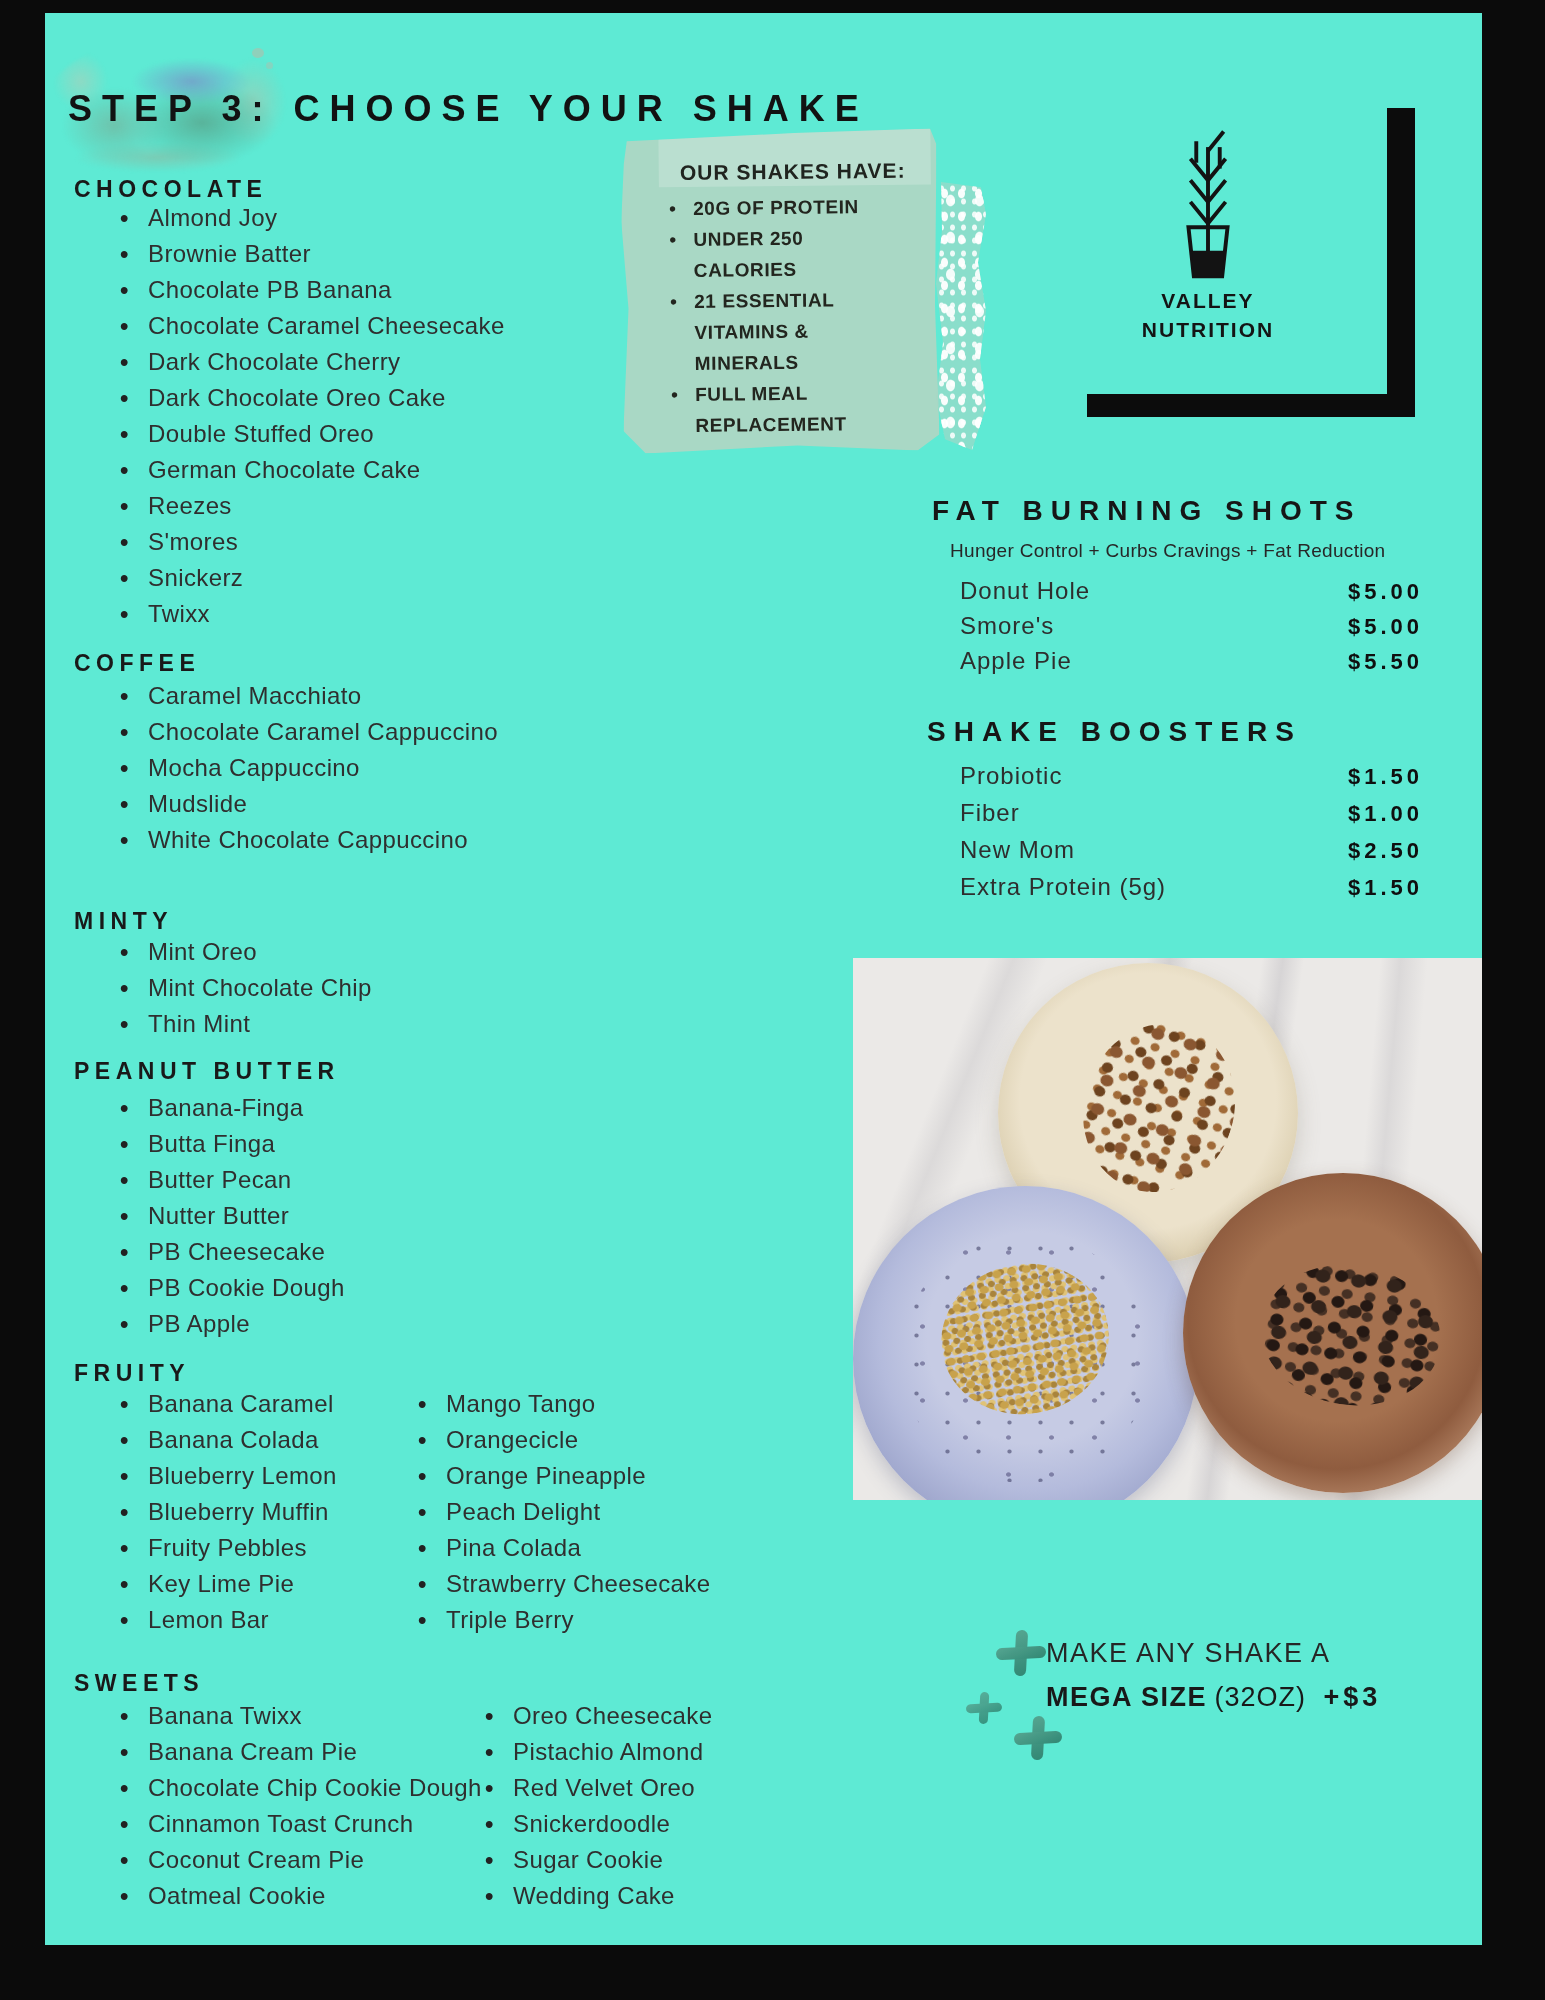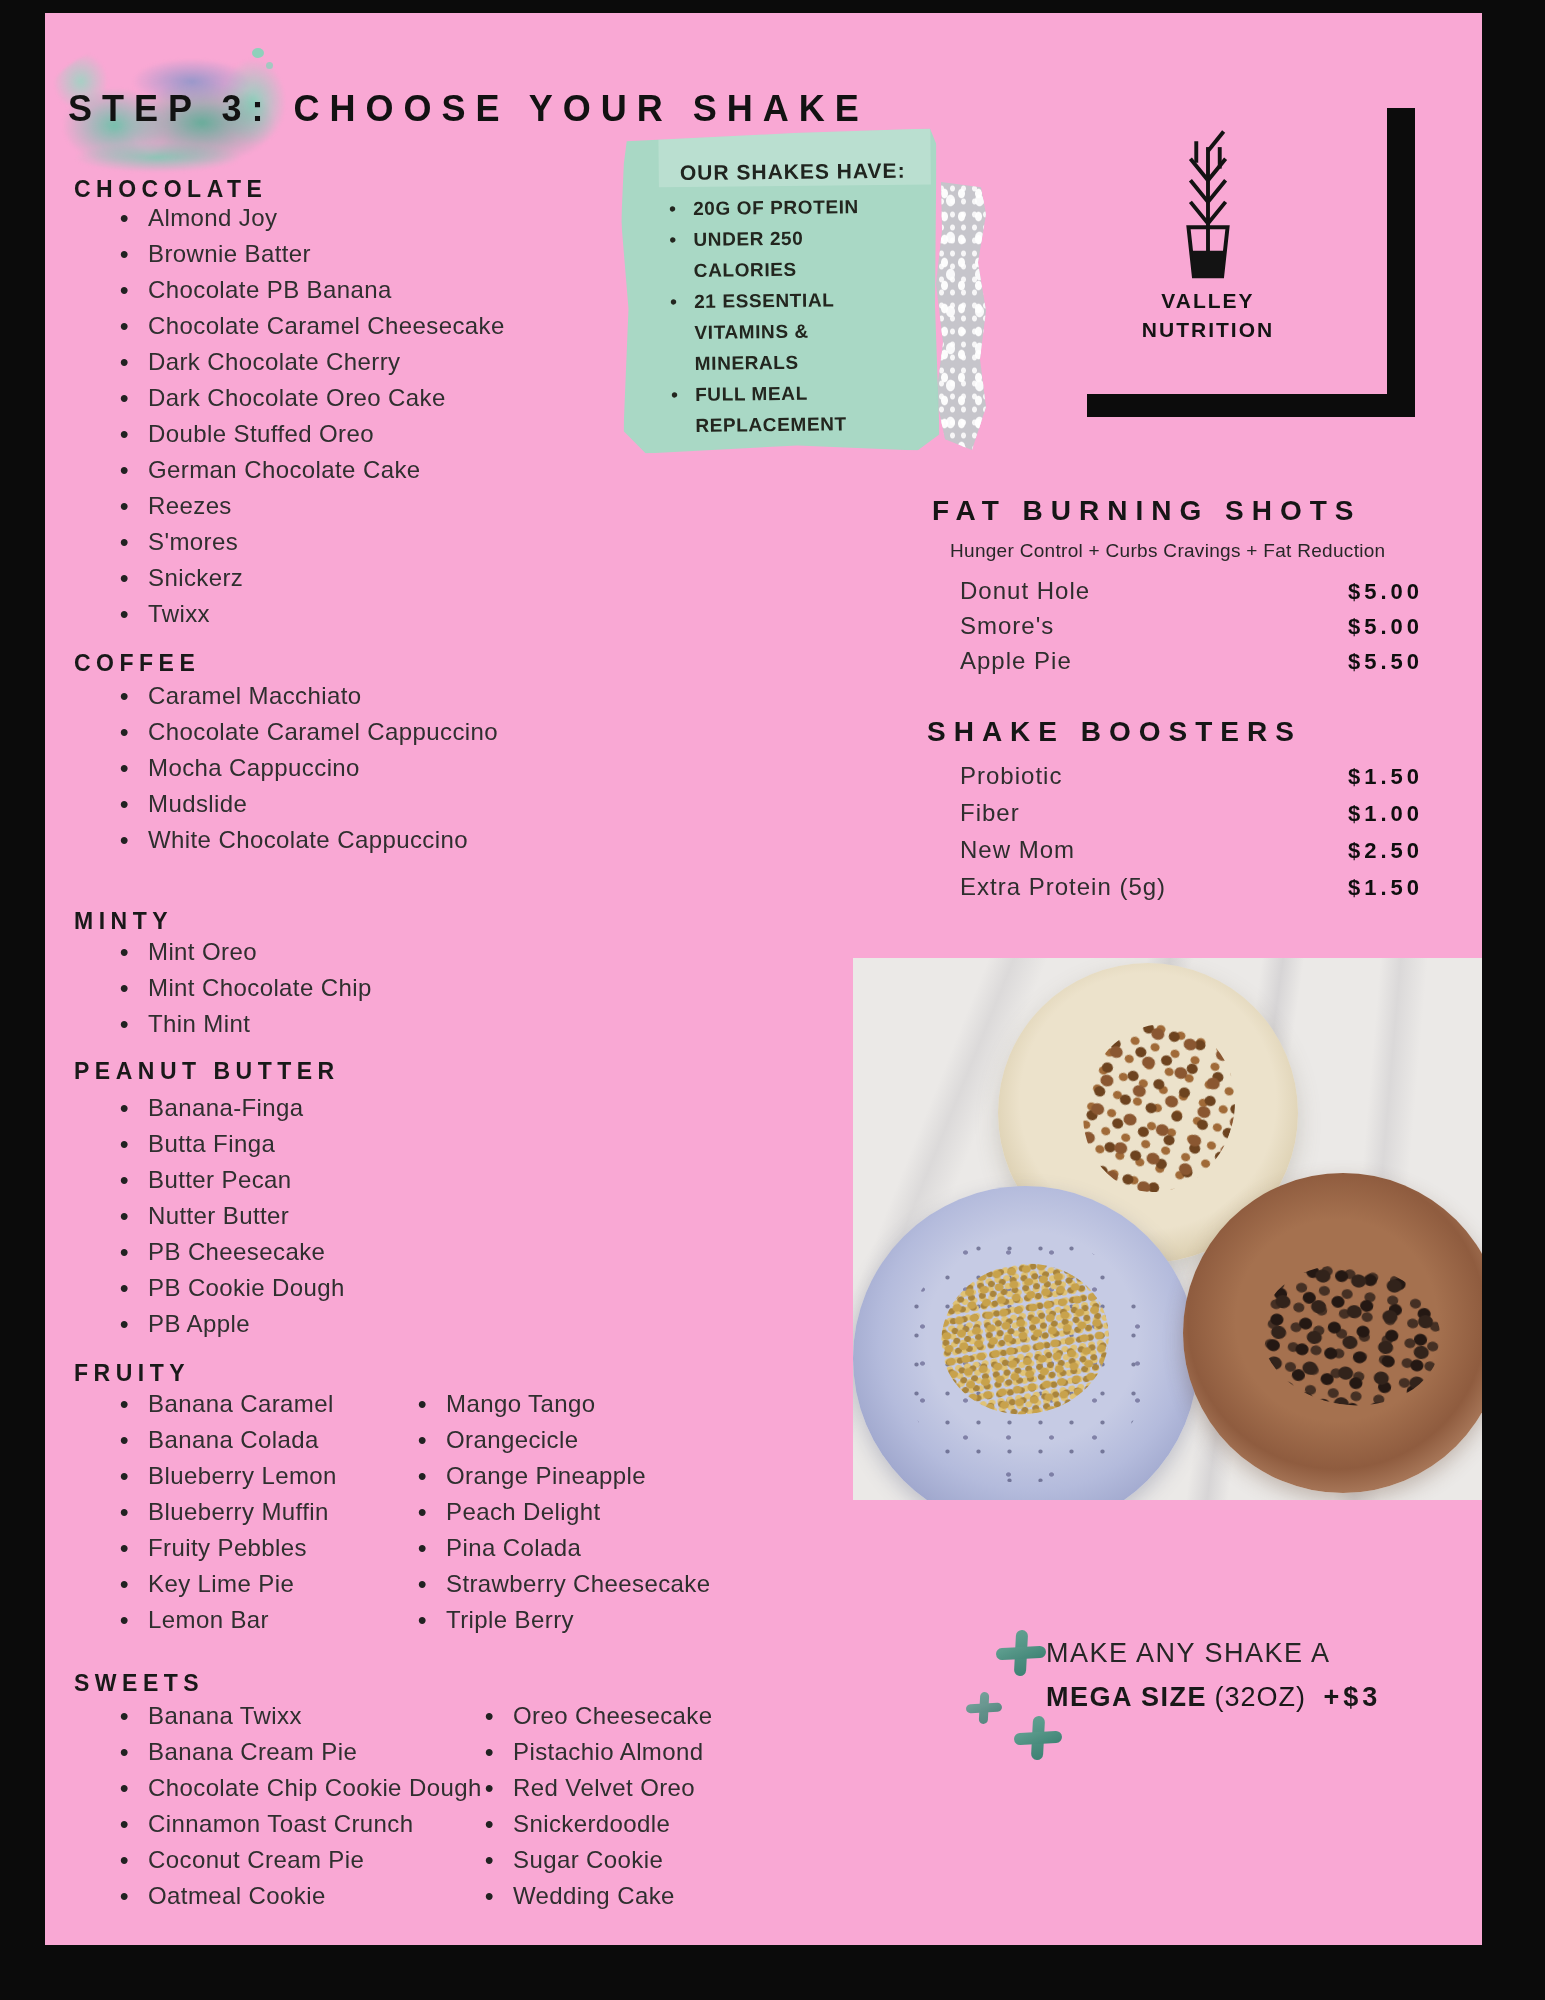--- a/index.html
+++ b/index.html
@@ -1,16 +1,16 @@
 <!DOCTYPE html>
 <html><head>
 <meta charset="utf-8">
 <style>
   html,body{margin:0;padding:0;background:#444;}
-  .page{position:relative;width:1545px;height:2000px;background:#f9a8d4;overflow:hidden;
+  .page{position:relative;width:1545px;height:2000px;background:#5eead4;overflow:hidden;
         font-family:"Liberation Sans","DejaVu Sans",sans-serif;color:#1a1a1a;margin:0 auto;}
   
   .frame{position:absolute;background:#0b0b0b;}
   .frame.top{left:0;top:0;width:1545px;height:13px;}
   .frame.left{left:0;top:0;width:45px;height:2000px;}
   .frame.right{left:1482px;top:0;width:63px;height:2000px;}
   .frame.bottom{left:0;top:1945px;width:1545px;height:55px;}
   
   .splash{position:absolute;left:42px;top:40px;width:258px;height:138px;filter:blur(1.5px);
     border-radius:46% 58% 52% 48%/55% 45% 60% 42%;

